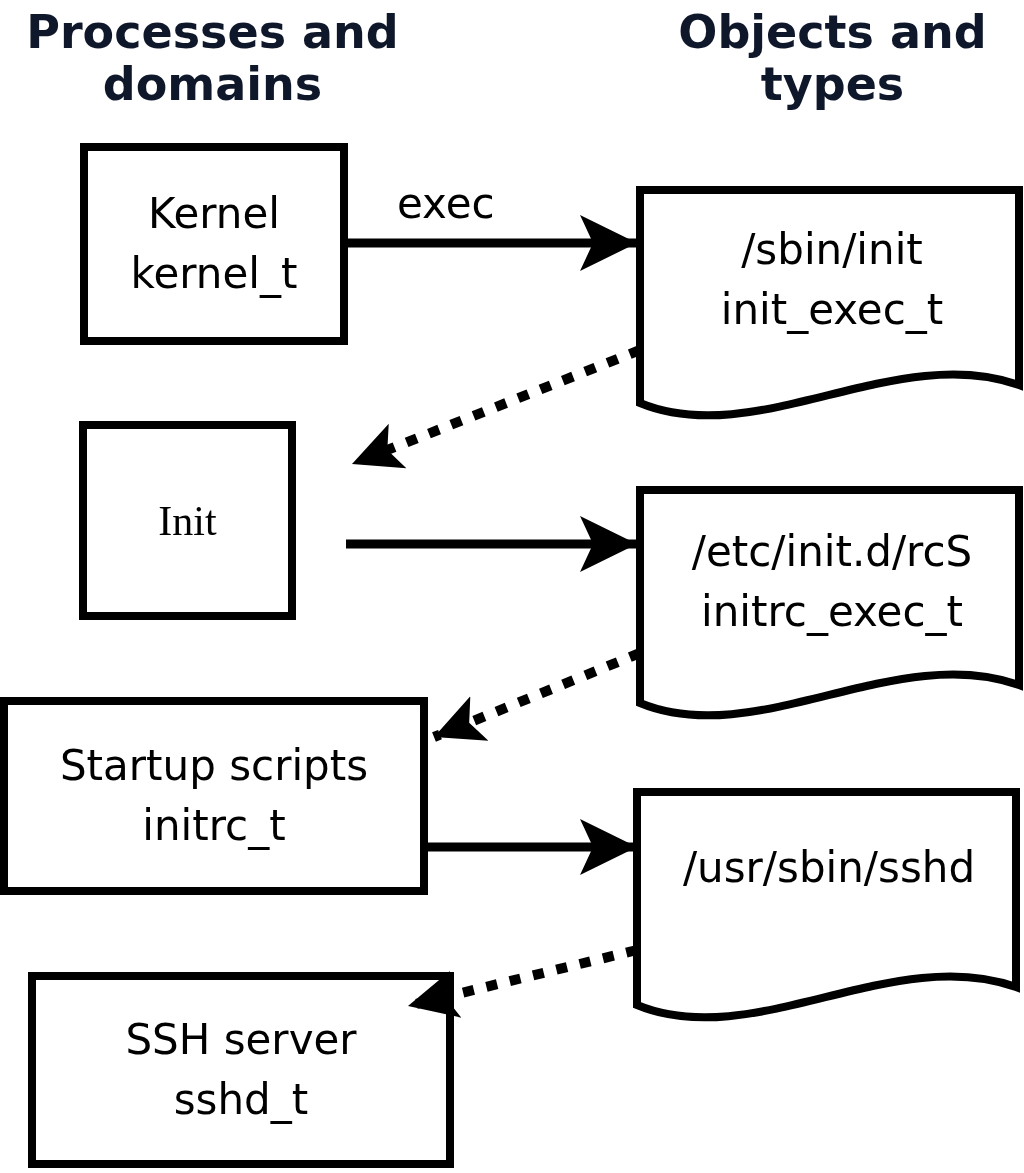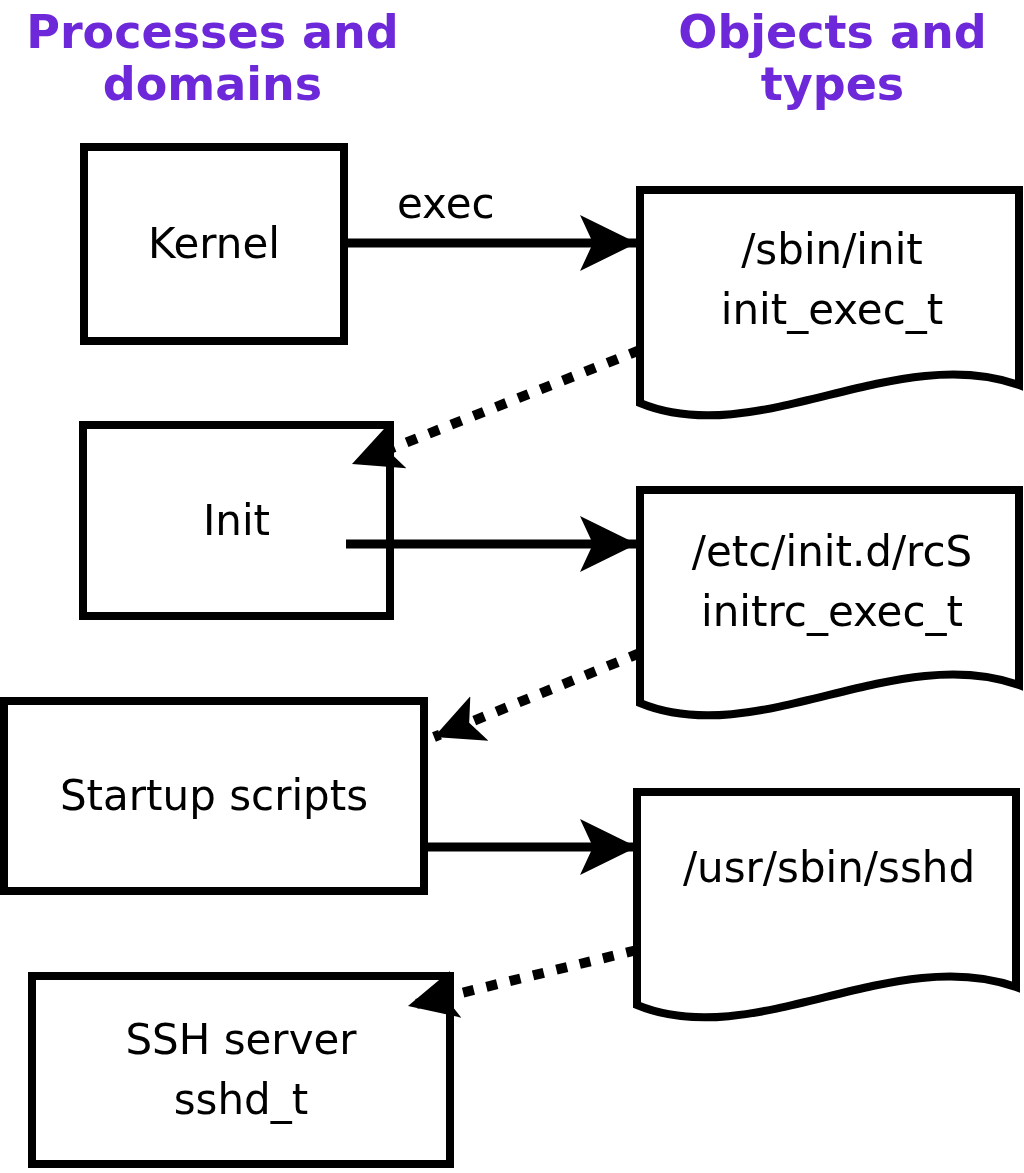--- a/index.html
+++ b/index.html
@@ -11,21 +11,21 @@
     font-family: "DejaVu Sans", "Liberation Sans", sans-serif;
     color: #000000;
     overflow: hidden;
   }
   .col-header {
     position: absolute;
     text-align: center;
     font-weight: bold;
     font-size: 46px;
     line-height: 52px;
-    color: #6d28d9;
+    color: #0f172a;
   }
   .process-box {
     position: absolute;
     box-sizing: border-box;
     border: 8px solid #000;
     background: #fff;
     display: flex;
     flex-direction: column;
     align-items: center;
     justify-content: center;
@@ -57,28 +57,30 @@
 </head>
 <body>
 
 <div class="canvas">
 
   <div class="col-header" style="left:25px; top:6px; width:375px;">Processes and domains</div>
   <div class="col-header" style="left:660px; top:6px; width:345px;">Objects and types</div>
 
   <div class="process-box" style="left:80px; top:143px; width:268px; height:202px;">
     <span>Kernel</span>
+    <span>kernel_t</span>
   </div>
 
-  <div class="process-box" style="left:79px; top:421px; width:315px; height:199px;">
+  <div class="process-box" style="left:79px; top:421px; width:217px; height:199px;font-family:Liberation Serif, serif;">
     <span>Init</span>
   </div>
 
   <div class="process-box" style="left:0px; top:697px; width:428px; height:198px;align-items:center;">
     <span>Startup scripts</span>
+    <span>initrc_t</span>
   </div>
 
   <div class="process-box" style="left:28px; top:972px; width:426px; height:196px;">
     <span>SSH server</span>
     <span>sshd_t</span>
   </div>
 
   <svg class="doc-shape" style="left:636px; top:186px;" width="392" height="260" viewBox="0 0 392 260">
     <path d="M4,4 L383,4 L383,199 C260,155 120,265 4,217 Z" fill="#ffffff" stroke="#000000" stroke-width="8" stroke-linejoin="miter"></path>
   </svg>

